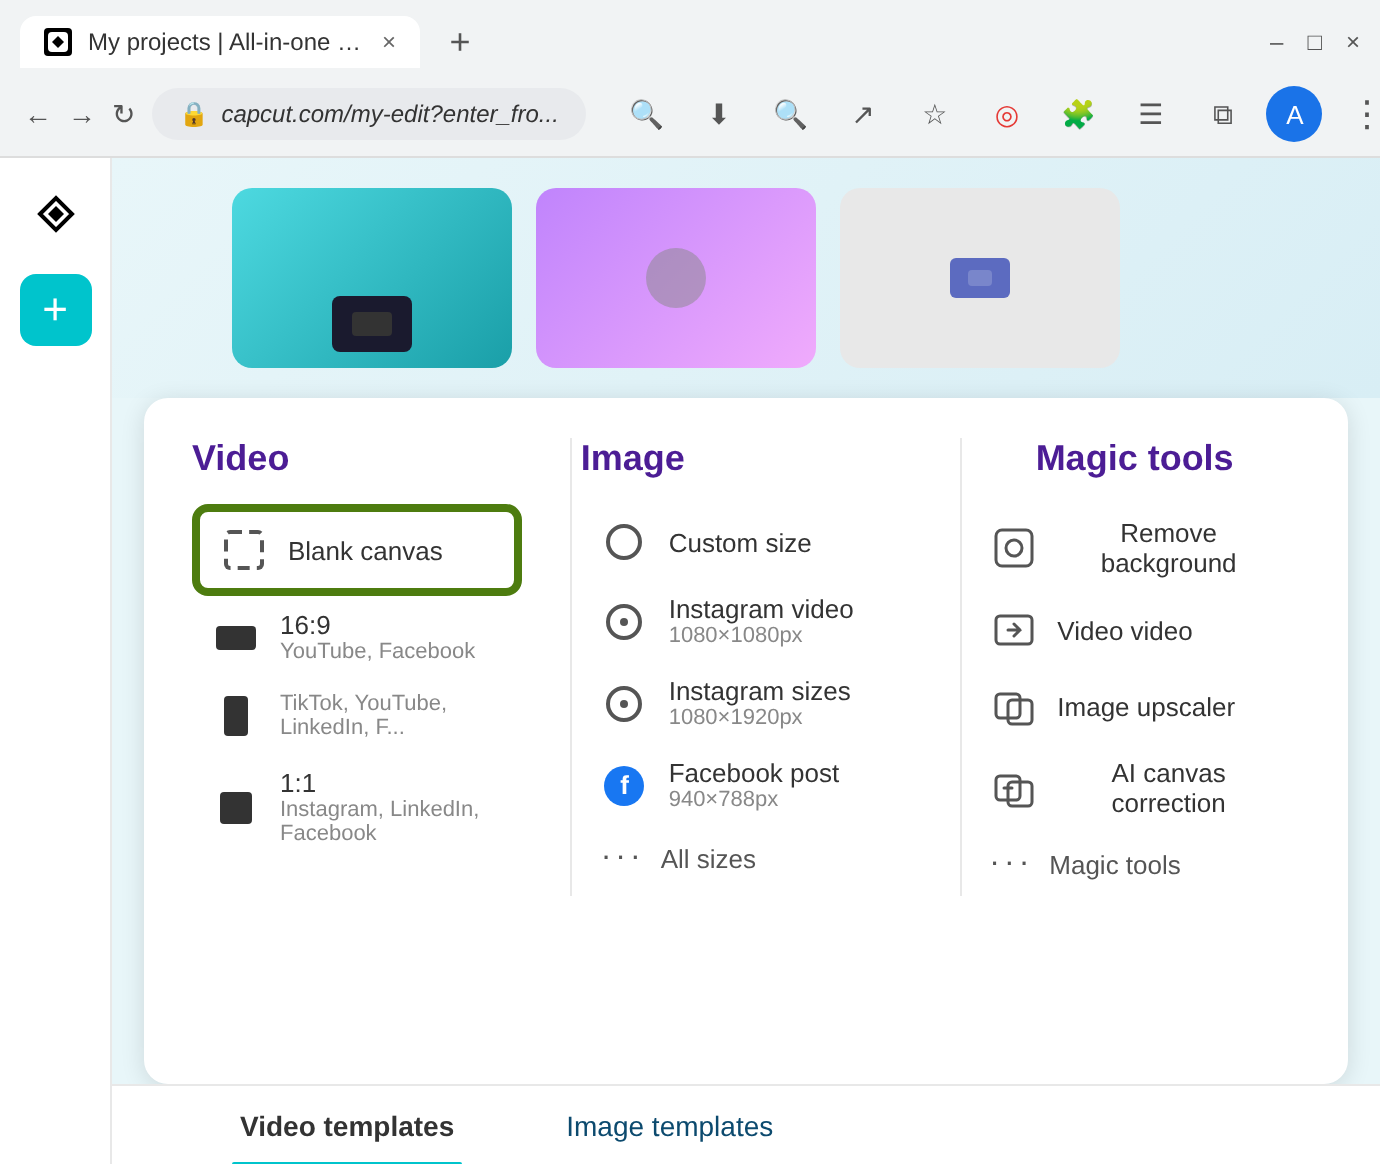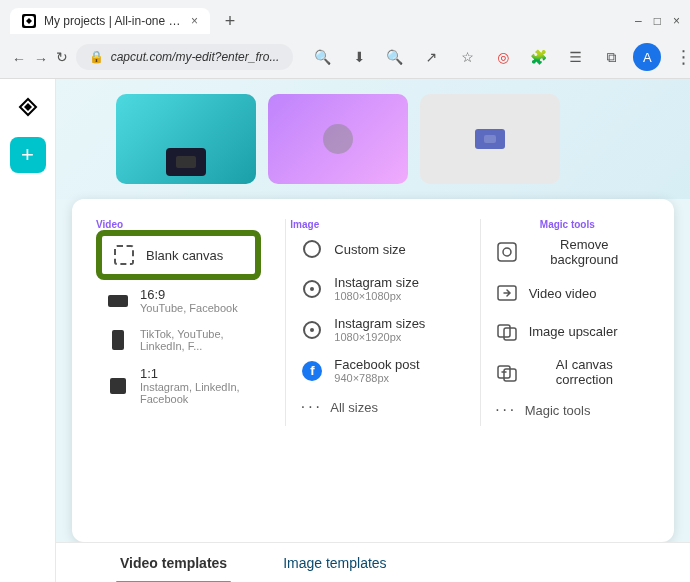--- a/index.html
+++ b/index.html
@@ -41,24 +41,24 @@
     .carousel-item { height: 90px; border-radius: 10px; overflow: hidden; flex-shrink: 0; }
     .carousel-item-1 { width: 140px; background: linear-gradient(135deg, #4dd9e0, #1a9fa8); display: flex; align-items: flex-end; justify-content: center; padding-bottom: 8px; }
     .carousel-item-2 { width: 140px; background: linear-gradient(135deg, #c084fc, #f0abfc); display: flex; align-items: center; justify-content: center; }
     .carousel-item-3 { width: 140px; background: #e8e8e8; display: flex; align-items: center; justify-content: center; }
 
     
     .dropdown-panel { background: #fff; border-radius: 12px; margin: 0 16px; padding: 20px 24px; flex: 1; box-shadow: 0 2px 12px rgba(0,0,0,0.12); }
     .dropdown-columns { display: flex; gap: 0; }
     .dropdown-col { flex: 1; padding-right: 20px; }
     .dropdown-col:last-child { padding-right: 0; text-align: center; }
-    .col-header { font-size: 10px; font-weight: 600; color: #8b5cf6; }
+    .col-header { font-size: 18px; font-weight: 600; color: #4c1d95; margin-bottom: 12px; }
 
     .menu-item { display: flex; align-items: center; gap: 10px; padding: 7px 10px; border-radius: 8px; cursor: pointer; }
-    .menu-item.selected { border: 6px solid #4d7c0f; border-radius: 8px; }
+    .menu-item.selected { border: 4px solid #4d7c0f; border-radius: 8px; }
     .menu-item-icon { width: 24px; height: 24px; display: flex; align-items: center; justify-content: center; flex-shrink: 0; }
     .menu-item-text { display: flex; flex-direction: column; }
     .menu-item-label { font-size: 13px; color: #333; font-weight: 400; }
     .menu-item-sublabel { font-size: 11px; color: #888; }
 
     .more-row { display: flex; align-items: center; gap: 8px; padding: 7px 10px; cursor: pointer; color: #555; font-size: 13px; }
     .more-dots { font-size: 16px; letter-spacing: 2px; }
 
     
     .bottom-tabs { background: #fff; border-top: 1px solid #e8e8e8; display: flex; padding: 0 60px; gap: 48px; }
@@ -212,21 +212,21 @@
             <div class="menu-item-text">
               <span class="menu-item-label">Custom size</span>
             </div>
           </div>
 
           <div class="menu-item">
             <div class="menu-item-icon">
               <div class="icon-circle-dot"></div>
             </div>
             <div class="menu-item-text">
-              <span class="menu-item-label">Instagram size</span>
+              <span class="menu-item-label">Instagram video</span>
               <span class="menu-item-sublabel">1080×1080px</span>
             </div>
           </div>
 
           <div class="menu-item">
             <div class="menu-item-icon">
               <div class="icon-circle-dot"></div>
             </div>
             <div class="menu-item-text">
               <span class="menu-item-label">Instagram sizes</span>

